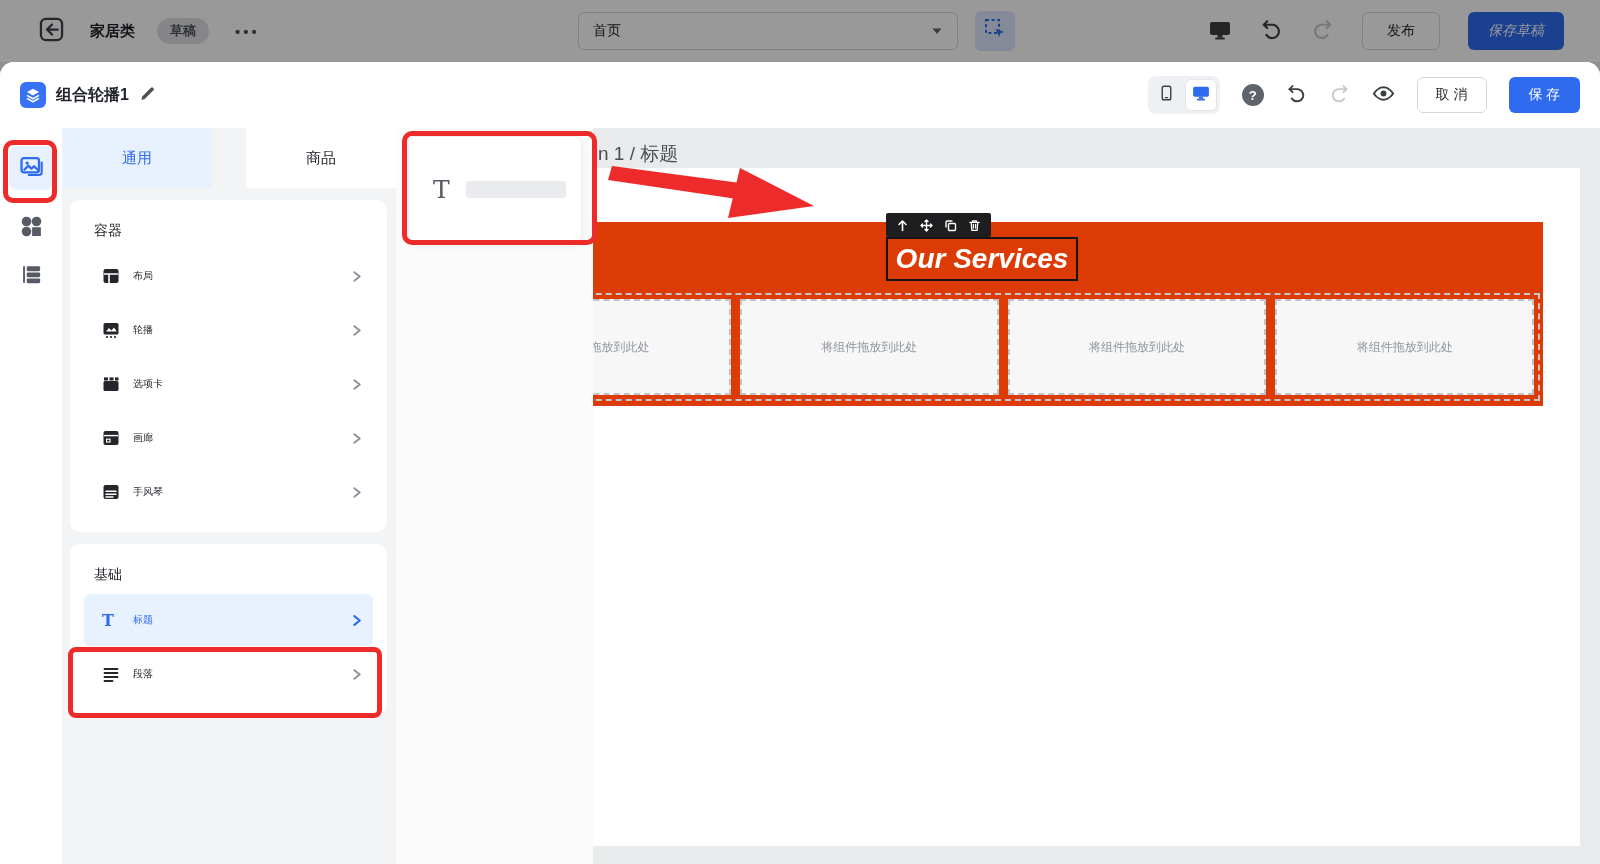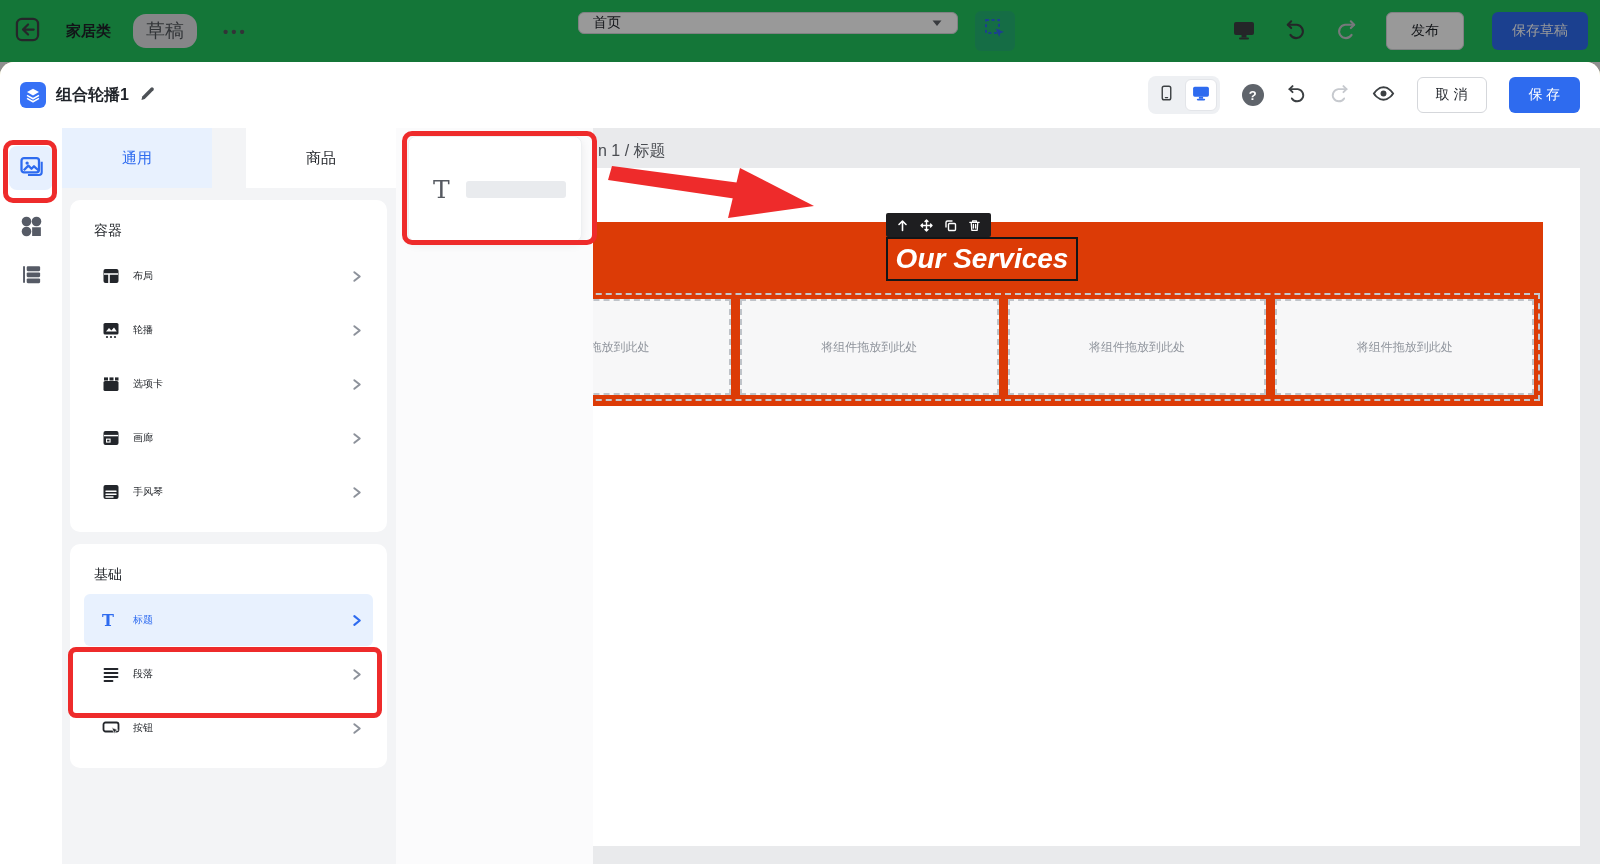--- a/index.html
+++ b/index.html
@@ -1,41 +1,41 @@
 <!DOCTYPE html>
 <html><head>
 <meta charset="utf-8">
 <style>
   * { margin:0; padding:0; box-sizing:border-box; }
   html,body { width:1600px; height:864px; overflow:hidden; background:#8f8f8f;
     font-family:"Liberation Sans", sans-serif; }
   .stage { position:relative; width:1600px; height:864px; }
 
   
-  .topbar { position:absolute; left:0; top:0; width:1600px; height:62px; background:#22c55e;
-    display:flex; align-items:center; padding:0 12px; }
+  .topbar { position:absolute; left:0; top:0; width:1600px; height:62px; background:#ffffff;
+    display:flex; align-items:center; padding:0 36px; }
   .topbar .dim { position:absolute; inset:0; background:rgba(0,0,0,.40); z-index:3; pointer-events:none; }
   .tb-left { display:flex; align-items:center; position:relative; z-index:1; }
   .back-btn { width:30px; height:30px; display:flex; align-items:center; justify-content:center;
     background:none; border:none; cursor:pointer; }
   .tb-title { margin-left:24px; font-size:15px; color:#1f2329; font-weight:600; }
-  .badge { margin-left:22px; background:#dfe0e3; color:#53575d; font-size:19px;
-    padding:4px 13px; border-radius:13px; }
+  .badge { margin-left:22px; background:#dfe0e3; color:#53575d; font-size:13px;
+    padding:4px 13px; border-radius:13px;font-weight:bold; }
   .dots { margin-left:26px; color:#53575d; font-size:15px; font-weight:700; letter-spacing:3px; }
-  .page-select { position:absolute; left:578px; top:12px; width:380px; height:22px; background:#fff;
+  .page-select { position:absolute; left:578px; top:12px; width:380px; height:38px; background:#fff;
     border:1px solid #d5d7db; border-radius:6px; display:flex; align-items:center;
     justify-content:space-between; padding:0 14px; font-size:14px; color:#1f2329; z-index:1;gap:35px; }
   .select-tool { position:absolute; left:975px; top:11px; width:40px; height:40px; border-radius:6px;
     background:rgba(46,107,239,.16); display:flex; align-items:center; justify-content:center; z-index:1; }
   .tb-right { margin-left:auto; display:flex; align-items:center; gap:28px; position:relative; z-index:1; }
   .icon-btn { background:none; border:none; display:flex; align-items:center; justify-content:center; cursor:pointer; }
   .btn { height:38px; border-radius:6px; font-size:14px; cursor:pointer;
     font-family:"Liberation Sans",sans-serif; }
   .btn-outline { background:#fff; border:1px solid #d5d7db; color:#1f2329; padding:0 24px; }
-  .btn-primary { background:#2e6bef; border:none; color:#fff; padding:0 20px; }
+  .btn-primary { background:#2e6bef; border:none; color:#fff; padding:0 20px;font-style:italic; }
 
   
   .modal { position:absolute; left:0; top:62px; width:1600px; height:810px; background:#fef9c3;
     border-radius:14px 14px 0 0; overflow:hidden; }
   .modal-header { height:66px; display:flex; align-items:center; padding:0 20px; background:#fff; }
   .mh-icon { width:26px; height:26px; border-radius:6px; background:#3671f6;
     display:flex; align-items:center; justify-content:center; }
   .mh-title { margin-left:10px; font-size:16px; color:#1f2329; font-weight:600; }
   .mh-pencil { margin-left:10px; display:flex; }
   .mh-right { margin-left:auto; display:flex; align-items:center; gap:22px; }
@@ -79,21 +79,21 @@
   
   .subpanel { width:197px; background:#fbfbfc; position:relative; flex:none; }
   .preview-card { position:absolute; left:12px; top:8px; width:174px; height:106px; background:#fff;
     border:1px solid #eef0f2; border-radius:8px; box-shadow:0 3px 10px rgba(0,0,0,.07);
     display:flex; align-items:center; padding-left:24px; gap:16px; }
   .pT { font-family:"DejaVu Serif", serif; font-size:25px; color:#565a61; }
   .pbar { width:100px; height:17px; background:#e9ebee; border-radius:3px; }
 
   
   .canvas { flex:1; background:#e9eaec; position:relative; overflow:hidden; }
-  .breadcrumb { position:absolute; left:5px; top:13px; font-size:16px; color:#4a4d52; white-space:nowrap; }
+  .breadcrumb { position:absolute; left:5px; top:13px; font-size:19px; color:#4a4d52; white-space:nowrap; }
   .artboard { position:absolute; left:0; top:40px; right:20px; bottom:18px; background:#fff;
     overflow:hidden; }
   .banner { position:absolute; left:-130px; top:54px; width:1080px; height:184px; background:#dc3b06; }
   .sel-toolbar { position:absolute; left:423px; top:-9px; height:24px; background:#1e1e20;
     border-radius:2px; display:flex; align-items:center; gap:11px; padding:0 10px; z-index:2; }
   .sel-toolbar .tic { display:flex; cursor:pointer; }
   .sel-box { position:absolute; left:423px; top:15px; width:192px; height:44px;
     border:2px solid #141517; display:flex; align-items:center; justify-content:center; }
   .banner-title { font-size:28px; font-style:italic; font-weight:700; color:#fff; white-space:nowrap; }
   .dropwrap { position:absolute; left:3px; right:3px; top:71px; height:108px;
@@ -394,34 +394,20 @@
                 </svg>
             </span>
             <span class="row-label">段落</span>
             <span class="chev">
                 <svg width="13" height="13" viewBox="0 0 12 12" fill="none" stroke="currentColor" stroke-width="1.8" stroke-linecap="round" stroke-linejoin="round">
                   <path d="M4 2l5 4-5 4"></path>
                 </svg>
               </span>
           </div>
 
-          <div class="row">
-            <span class="row-ic">
-              <svg width="18" height="18" viewBox="0 0 18 18">
-                  <rect x="1.5" y="3.5" width="15" height="9" rx="2" fill="none" stroke="#23262b" stroke-width="1.8"></rect>
-                  <path d="M9.8 8.6l6.4 2.5-2.8 1-1 2.8z" fill="#23262b" stroke="#fff" stroke-width=".7"></path>
-                </svg>
-            </span>
-            <span class="row-label">按钮</span>
-            <span class="chev">
-                <svg width="13" height="13" viewBox="0 0 12 12" fill="none" stroke="currentColor" stroke-width="1.8" stroke-linecap="round" stroke-linejoin="round">
-                  <path d="M4 2l5 4-5 4"></path>
-                </svg>
-              </span>
-          </div>
         </div>
       </div>
 
       <div class="subpanel">
         <div class="preview-card">
           <span class="pT">T</span>
           <span class="pbar"></span>
         </div>
       </div>
 

